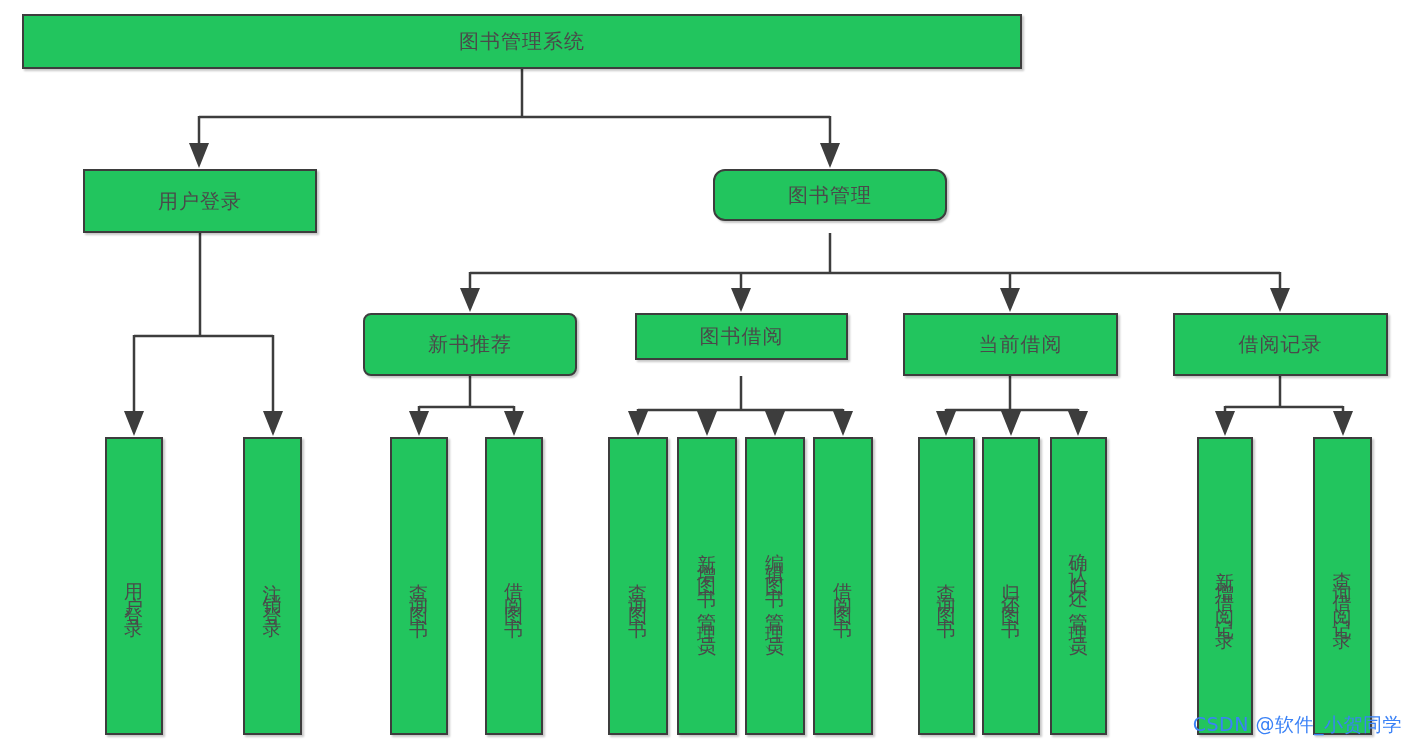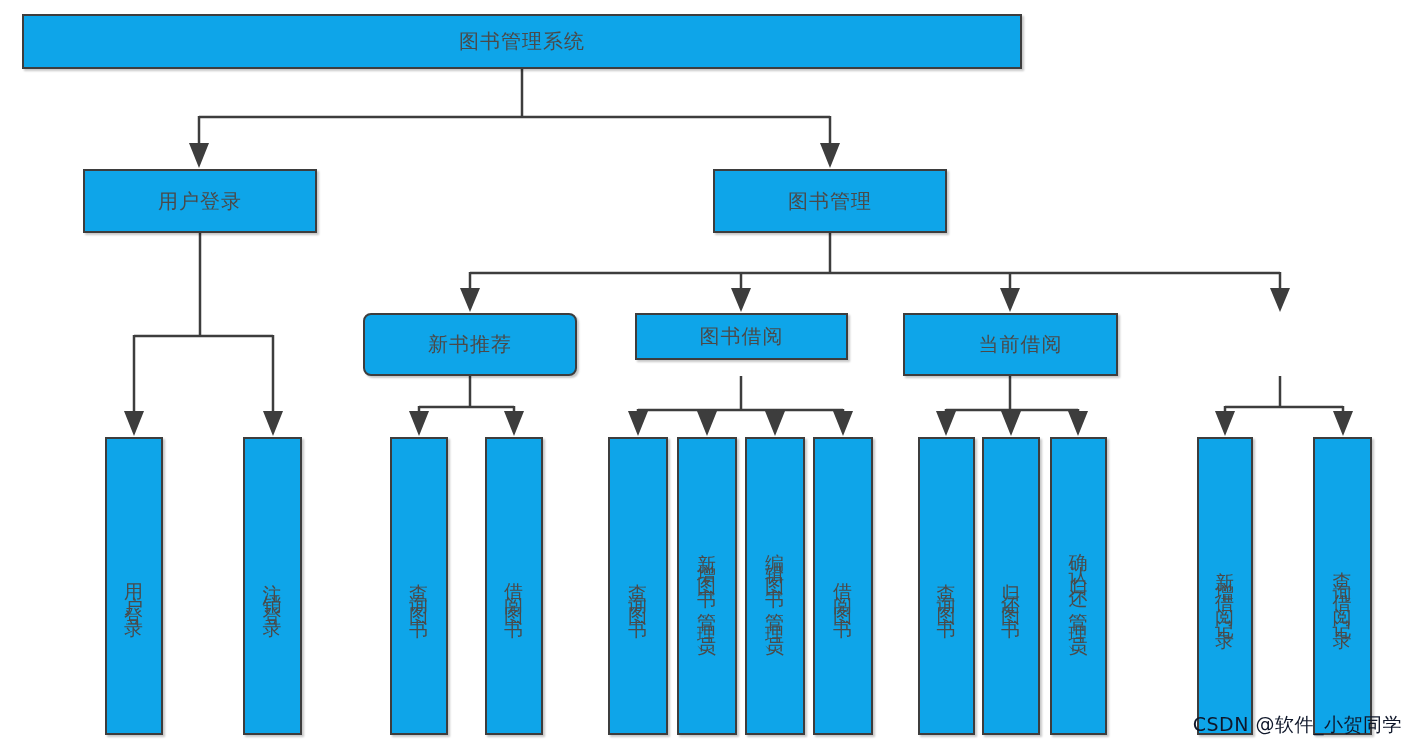--- a/index.html
+++ b/index.html
@@ -11,40 +11,40 @@
     font-family: "DejaVu Sans", "Liberation Sans", sans-serif;
     color: #4a4a4a;
     overflow: hidden;
   }
   #wires { position: absolute; left: 0; top: 0; width: 1405px; height: 747px; }
 
   .hbox, .vbox {
     position: absolute;
     box-sizing: border-box;
     border: 2.5px solid #3d3d3d;
-    background: #0ea5e9;
+    background: #22c55e;
     box-shadow: 2px 2px 2px rgba(0,0,0,0.22);
     display: flex;
     align-items: center;
     justify-content: center;
   }
   .hbox { font-size: 20px; letter-spacing: 1px; white-space: nowrap; }
   .vbox span {
     writing-mode: vertical-lr;
     text-orientation: mixed;
     font-size: 19px;
     letter-spacing: 12px;
     margin-bottom: -12px;
     line-height: 1;
   }
 
   
   #n-root           { left: 22px;   top: 14px;  width: 1000px; height: 55px; }
   #n-user-login     { left: 83px;   top: 169px; width: 234px;  height: 64px; }
-  #n-book-mgmt      { left: 713px;  top: 169px; width: 234px;  height: 64px; }
+  #n-book-mgmt      { left: 713px;  top: 169px; width: 234px;  height: 52px; border-radius: 12px; }
   #n-new-book       { left: 363px;  top: 313px; width: 214px;  height: 63px; border-radius: 8px; }
   #n-book-borrow    { left: 635px;  top: 313px; width: 213px;  height: 47px; }
   #n-current-borrow { left: 903px;  top: 313px; width: 215px;  height: 63px; padding-left: 20px; }
   #n-borrow-record  { left: 1173px; top: 313px; width: 215px;  height: 63px; }
 
   #l-a1 { left: 105px;  top: 437px; width: 58px; height: 298px; }
   #l-a2 { left: 243px;  top: 437px; width: 59px; height: 298px; }
   #l-b1 { left: 390px;  top: 437px; width: 58px; height: 298px; }
   #l-b2 { left: 485px;  top: 437px; width: 58px; height: 298px; }
   #l-c1 { left: 608px;  top: 437px; width: 60px; height: 298px; }
@@ -56,21 +56,21 @@
   #l-d3 { left: 1050px; top: 437px; width: 57px; height: 298px; }
   #l-e1 { left: 1197px; top: 437px; width: 56px; height: 298px; }
   #l-e2 { left: 1313px; top: 437px; width: 59px; height: 298px; }
 
   #watermark {
     position: absolute;
     right: 3px;
     top: 712px;
     font-size: 19px;
     letter-spacing: 0.5px;
-    color: #0f172a;
+    color: #3b82f6;
     white-space: nowrap;
   }
 </style>
 </head>
 <body>
 
 <div id="canvas">
 
   <svg id="wires" viewBox="0 0 1405 747" xmlns="http://www.w3.org/2000/svg">
     <g stroke="#3d3d3d" stroke-width="2.5" fill="none">
@@ -144,20 +144,21 @@
   </svg>
 
   <div class="hbox" id="n-root">图书管理系统</div>
 
   <div class="hbox" id="n-user-login">用户登录</div>
   <div class="hbox" id="n-book-mgmt">图书管理</div>
 
   <div class="hbox" id="n-new-book">新书推荐</div>
   <div class="hbox" id="n-book-borrow">图书借阅</div>
   <div class="hbox" id="n-current-borrow">当前借阅</div>
+  <div class="hbox" id="n-borrow-record">借阅记录</div>
 
   <div class="vbox" id="l-a1">
     <span>用户登录</span>
   </div>
   <div class="vbox" id="l-a2">
     <span>注销登录</span>
   </div>
 
   <div class="vbox" id="l-b1">
     <span>查询图书</span>

